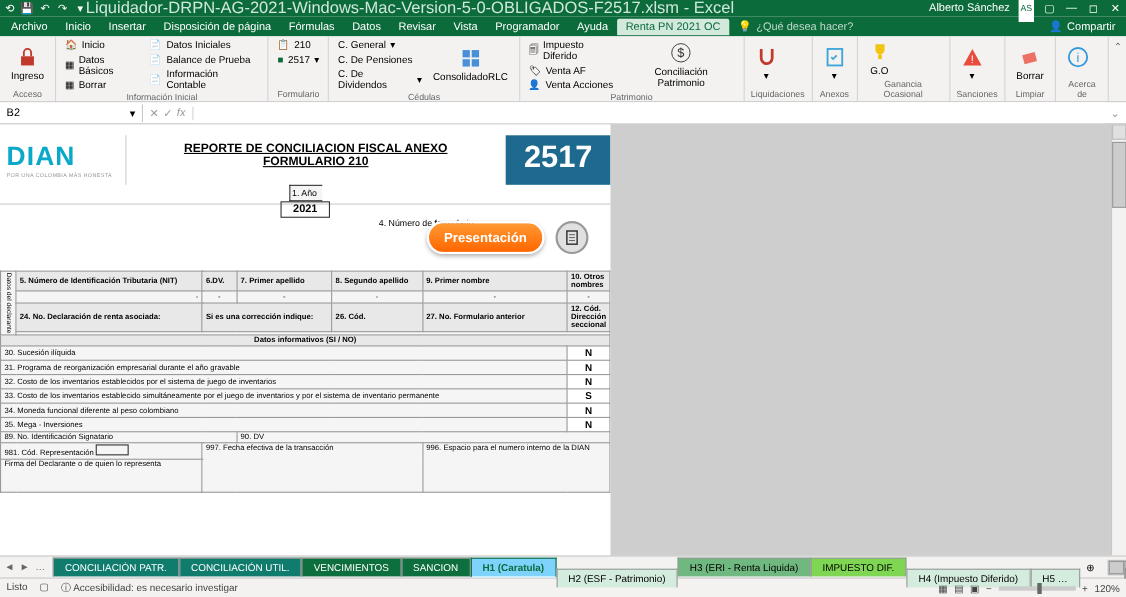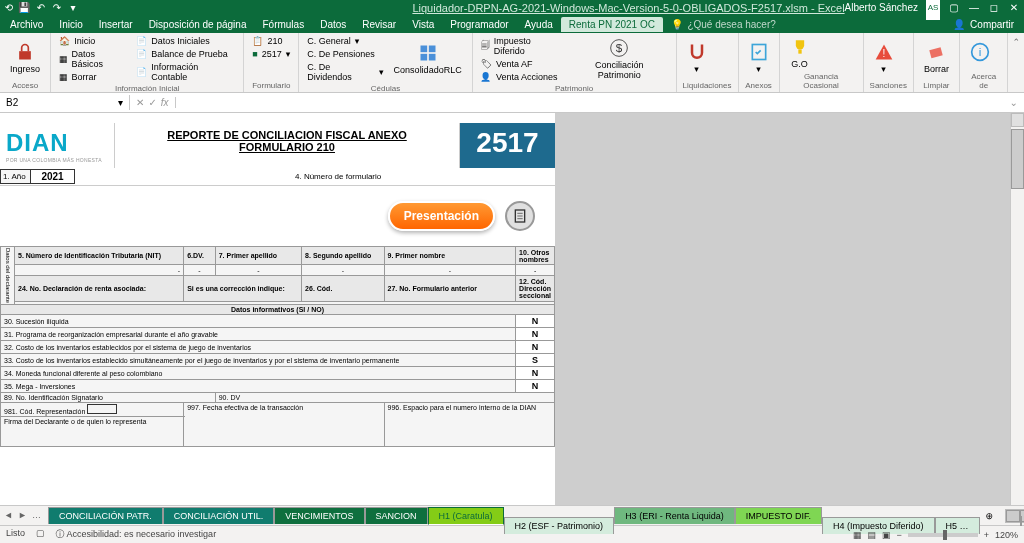--- a/index.html
+++ b/index.html
@@ -2,21 +2,21 @@
 <html><head>
   <meta charset="utf-8">
   <style>
     * { box-sizing: border-box; margin: 0; padding: 0; font-family: 'Segoe UI', Tahoma, sans-serif; }
     body { background: #e6e6e6; width: 1024px; height: 543px; overflow: hidden; font-size: 11px; }
     
     
     .titlebar { background: #0c6b3b; height: 15px; display: flex; align-items: center; color: white; font-size: 10px; padding: 0 4px; }
     .titlebar-left { display: flex; gap: 6px; align-items: center; }
     .titlebar-icon { width: 10px; height: 10px; display: inline-flex; align-items: center; justify-content: center; }
-    .titlebar-center { flex: 1; text-align: right; color: #d0e8db; font-size: 11px; text-decoration: underline; }
+    .titlebar-center { flex: 1; text-align: left; color: #d0e8db; font-size: 15px; }
     .titlebar-right { display: flex; gap: 8px; align-items: center; }
     .titlebar-btn { width: 12px; height: 12px; display: inline-flex; align-items: center; justify-content: center; }
     
     
     .menubar { background: #0c6b3b; height: 18px; display: flex; align-items: center; padding: 0 2px; }
     .menu-item { color: white; padding: 2px 8px; font-size: 10px; cursor: pointer; }
     .menu-item.active { background: #d2e9dc; color: #0c6b3b; border-radius: 2px 2px 0 0; }
     .menu-share { margin-left: auto; color: white; padding: 2px 8px; font-size: 10px; display: flex; align-items: center; gap: 4px; }
     .tellme { color: #c0d8cb; padding: 2px 8px; font-size: 10px; display: flex; align-items: center; gap: 4px; }
     
@@ -43,21 +43,21 @@
     
     
     .form-header { display: flex; height: 45px; margin-top: 10px; }
     .dian-logo { width: 115px; padding: 6px; border-right: 1px solid #ccc; }
     .dian-text { color: #0aa8c9; font-weight: bold; font-size: 24px; letter-spacing: 1px; }
     .dian-sub { font-size: 5px; color: #999; letter-spacing: 0.3px; }
     .form-title { flex: 1; text-align: center; font-weight: bold; font-size: 11px; padding: 6px; border-right: 1px solid #ccc; text-decoration: underline; }
     .form-privada { width: 85px; text-align: center; padding: 14px 4px; font-size: 11px; border-right: 1px solid #ccc; }
     .form-number { width: 95px; background: #1e6a8e; color: white; font-size: 28px; font-weight: bold; text-align: center; padding: 4px; }
     
-    .year-row { display: flex; align-items: center; height: 18px; border-bottom: 1px solid #ccc; }
+    .year-row { display: flex; align-items: center; height: 18px; border-bottom: 1px solid #ccc; flex-direction: column; }
     .year-label { width: 30px; font-size: 8px; padding: 2px; border: 1px solid #333; border-right: none; background: #f5f5f5; }
     .year-box { width: 45px; border: 1px solid #333; text-align: center; font-weight: bold; font-size: 10px; padding: 1px; }
     .num-form-label { margin-left: 220px; font-size: 8px; }
     
     .presentacion-area { height: 60px; display: flex; align-items: center; justify-content: flex-end; padding-right: 20px; gap: 10px; }
     .btn-presentacion { background: linear-gradient(#ff9933, #ff6600); color: white; font-weight: bold; padding: 6px 14px; border-radius: 16px; border: 2px solid white; box-shadow: 0 2px 4px rgba(0,0,0,0.3); font-size: 12px; }
     .btn-round { width: 30px; height: 30px; border-radius: 50%; background: #e0e0e0; border: 2px solid #999; display: flex; align-items: center; justify-content: center; }
     
     .form-table { width: 100%; border-collapse: collapse; font-size: 7px; }
     .form-table td, .form-table th { border: 1px solid #999; padding: 1px 3px; background: #f5f5f5; }
@@ -67,21 +67,21 @@
     .form-table .section-title { text-align: center; font-weight: bold; background: #e8e8e8; }
     .form-table .data-row td:first-child { width: auto; }
     
     
     .sheet-tabs-bar { height: 20px; background: #f3f2f1; display: flex; align-items: center; border-top: 1px solid #c8c8c8; font-size: 9px; }
     .tab-nav { display: flex; gap: 2px; padding: 0 4px; }
     .tab-nav-btn { width: 12px; height: 12px; cursor: pointer; color: #666; }
     .sheet-tab { padding: 3px 10px; border: 1px solid #999; border-bottom: none; cursor: pointer; white-space: nowrap; }
     .sheet-tab.t-teal { background: #107c6e; color: white; }
     .sheet-tab.t-green { background: #0e6f3e; color: white; }
-    .sheet-tab.t-white { background: #84cc16; color: #0c6b3b; font-weight: normal; border-color: #0c6b3b; border-bottom: 1px solid white; }
+    .sheet-tab.t-white { background: #7dd3fc; color: #0c6b3b; font-weight: bold; border-color: #0c6b3b; border-bottom: 1px solid white; }
     .sheet-tab.t-lgreen { background: #d4ecdd; margin-top: 20px; }
     .sheet-tab.t-mgreen { background: #6fb87f; }
     .sheet-tab.t-lime { background: #7fd653; }
     .tab-add { padding: 2px 6px; cursor: pointer; }
     .hscroll { flex: 1; margin: 0 6px; height: 14px; background: #e0e0e0; border: 1px solid #bbb; display: flex; align-items: center; }
     .hscroll-btn { width: 14px; height: 12px; background: #ccc; border: 1px solid #999; }
     .hscroll-track { flex: 1; position: relative; }
     .hscroll-thumb { position: absolute; left: 0; width: 30%; height: 10px; background: #ccc; border: 1px solid #999; top: 0; }
     
     

